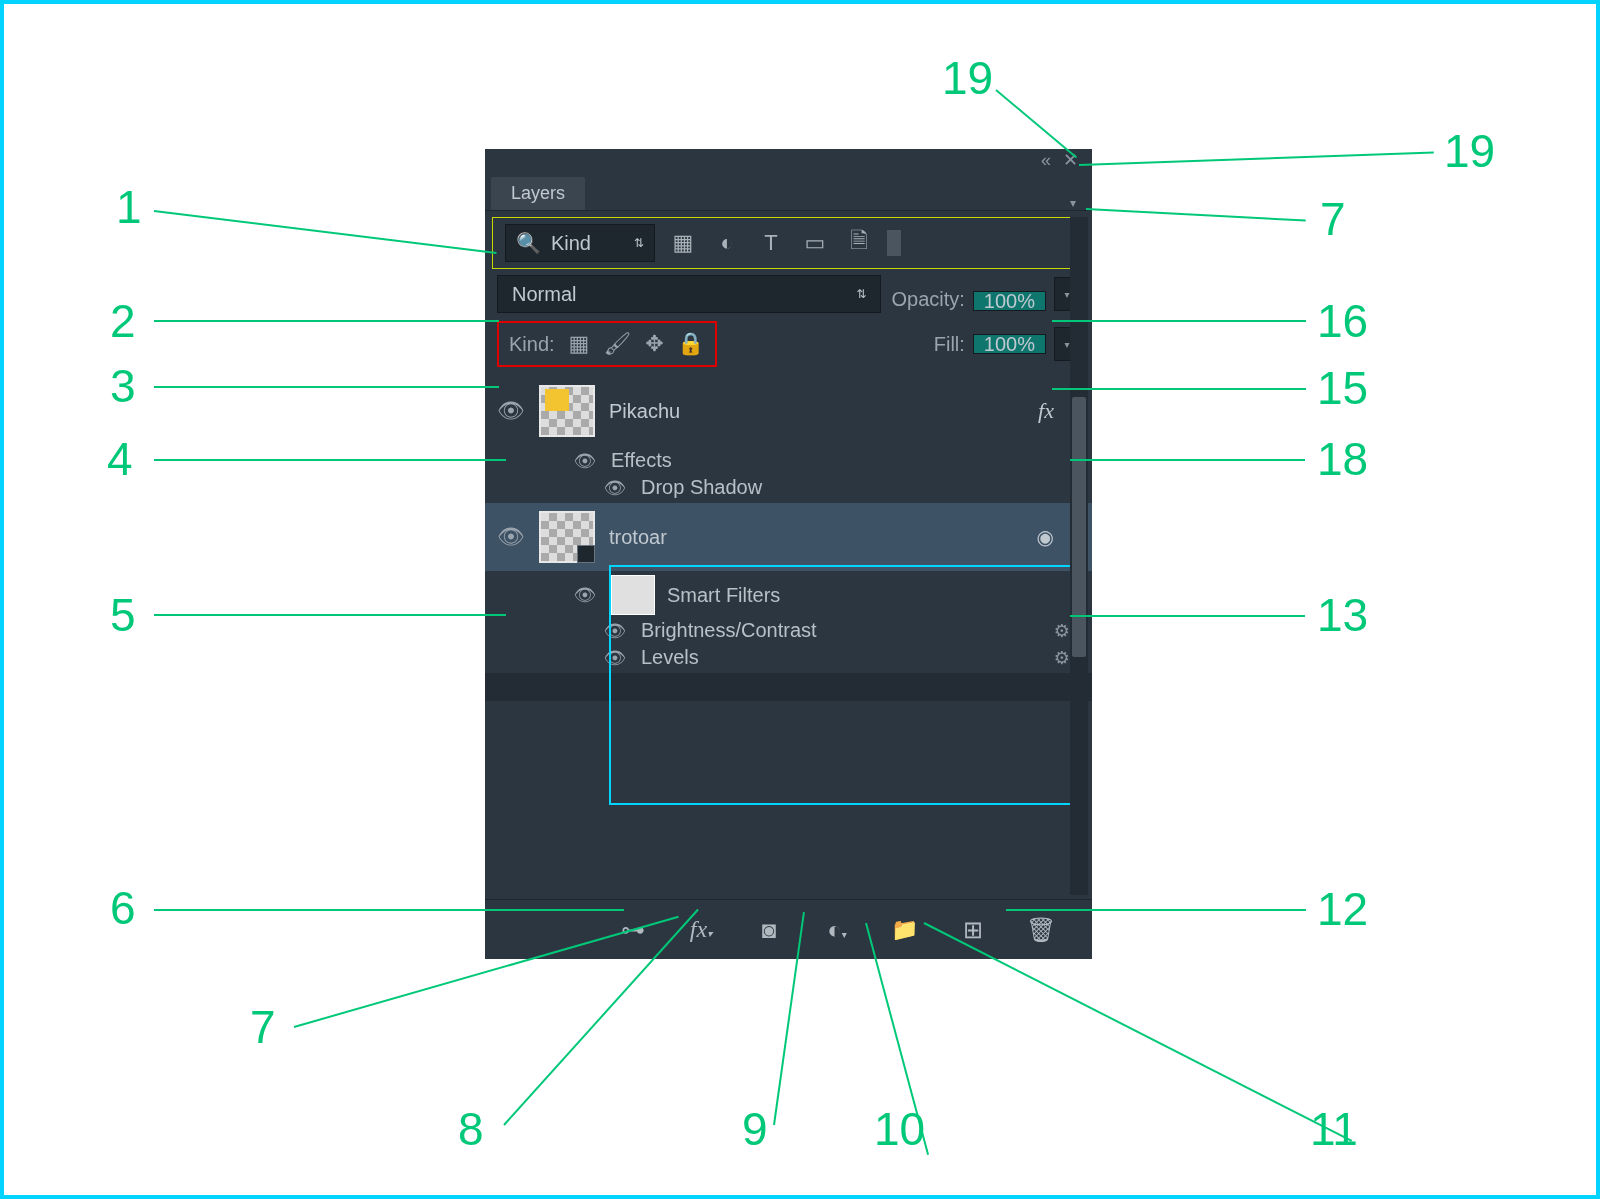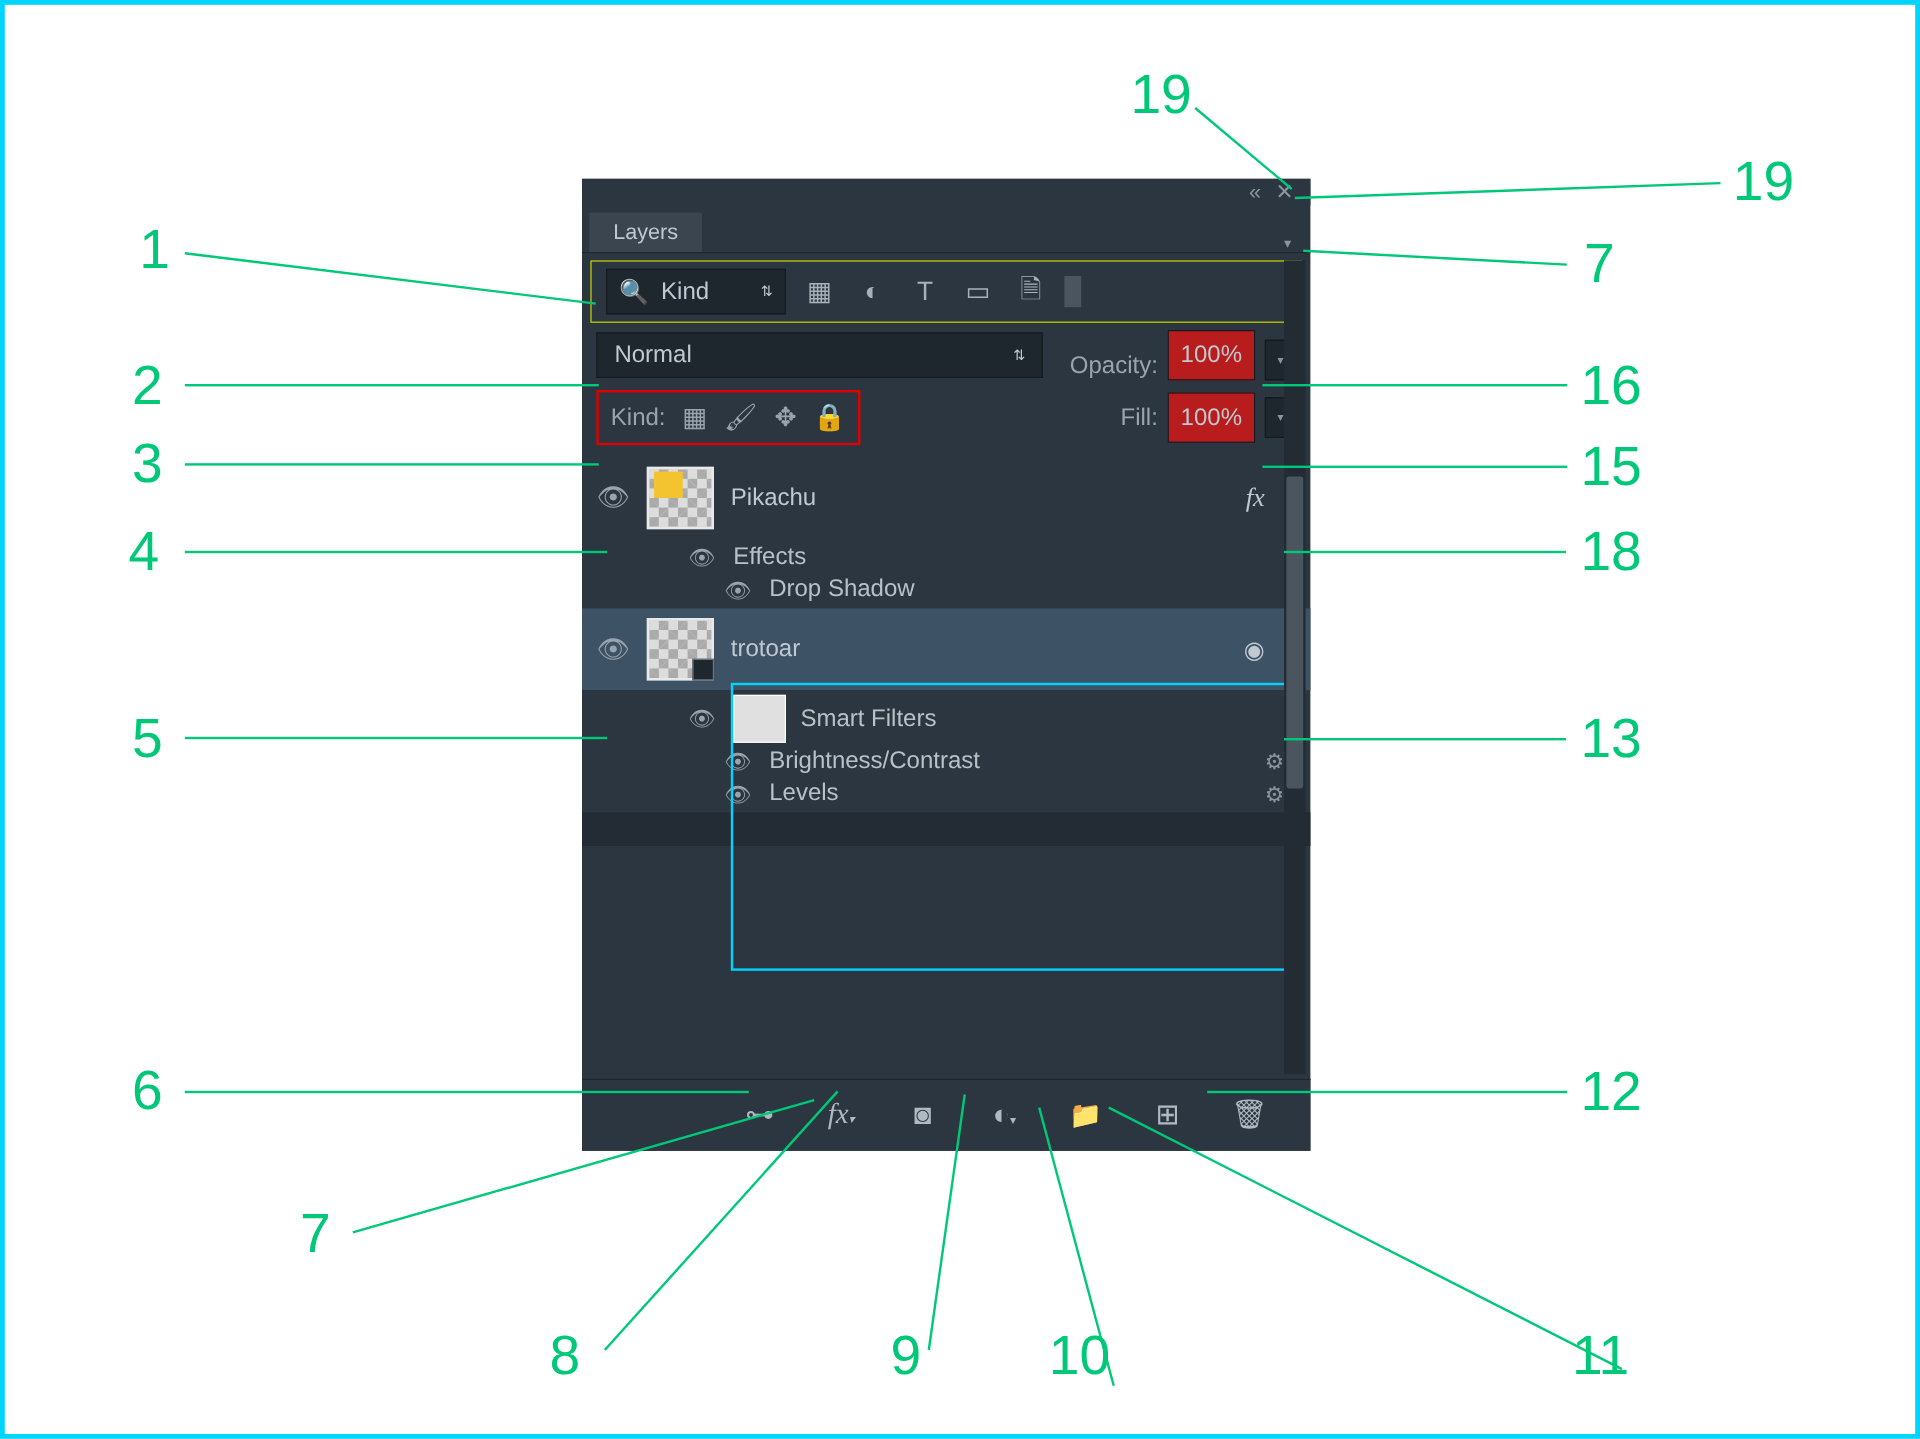--- a/index.html
+++ b/index.html
@@ -65,35 +65,35 @@
       padding: 0 10px;
       gap: 10px;
       min-width: 150px;
       color: #c0c8d0;
     }
     .kind-dd .arrow { margin-left: auto; font-size: 12px;}
     .filter-icon { color: #a8b0b8; font-size: 22px; width: 32px; text-align:center;}
     .blend-row {
       display: flex; align-items: center;
       padding: 6px 12px 0 12px;
-      gap: 22px;
+      gap: 10px;
     }
     .blend-dd {
       background: #1e262e;
       border: 1px solid #141a20;
       height: 38px; flex: 1;
       display: flex; align-items: center;
       padding: 0 14px; color:#c0c8d0;
     }
     .blend-dd .arrow { margin-left:auto; font-size:12px;}
     .opacity-block { display:flex; align-items:flex-end; gap:8px;}
     .label { color: #9aa4ae; font-size: 20px;}
     .value-box {
-      background:#b91c1c; border:1px solid #141a20;
-      height:42px; padding:0 10px; display:flex; align-items:center;
+      background:#0f766e; border:1px solid #141a20;
+      height:20px; padding:0 10px; display:flex; align-items:center;
       color:#c0c8d0;
     }
     .dd-arrow { background:#1e262e; border:1px solid #141a20; height:34px; width:26px; display:flex;align-items:center;justify-content:center; font-size:10px;color:#8a949e;}
     .lock-row {
       display:flex; align-items:center;
       margin: 8px 12px 0 12px;
       gap: 8px;
     }
     .lock-box {
       border: 2px solid #e00000;

